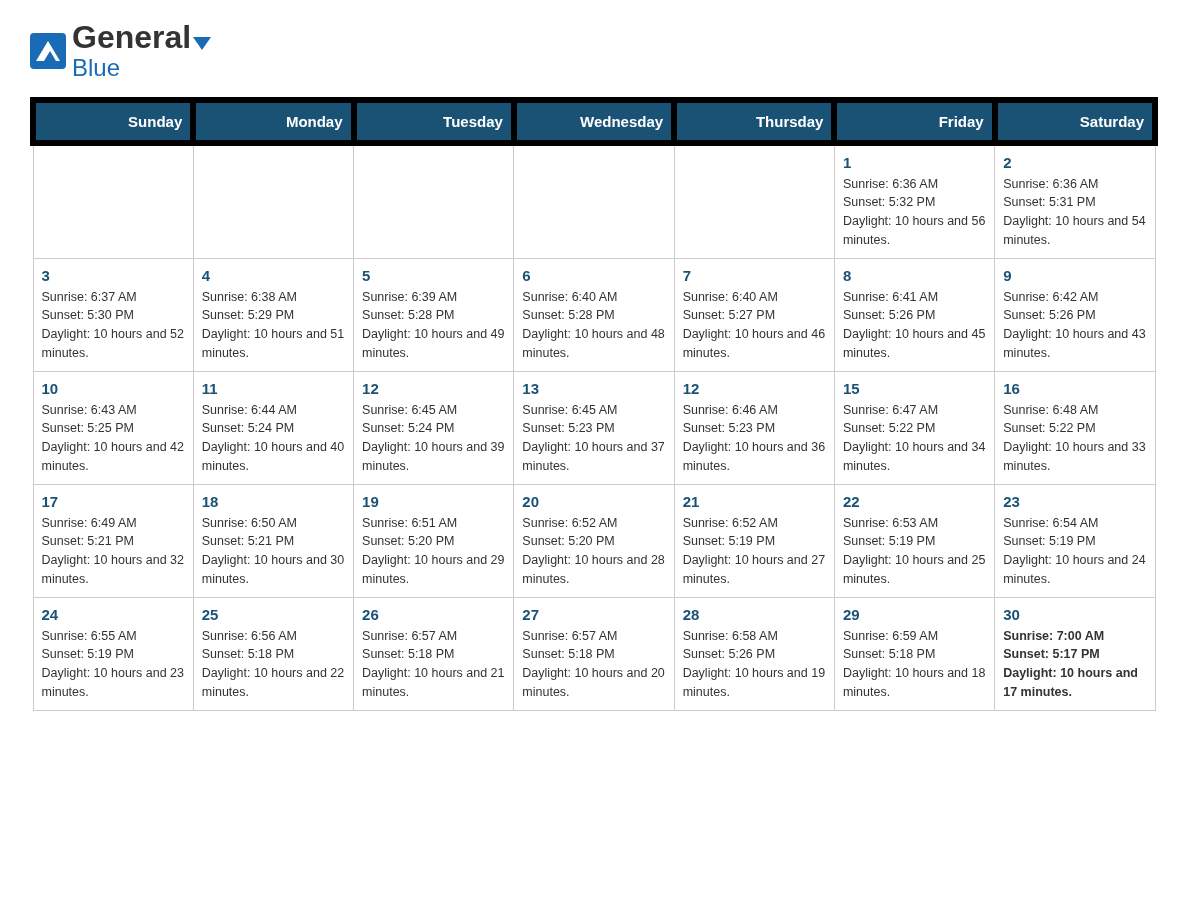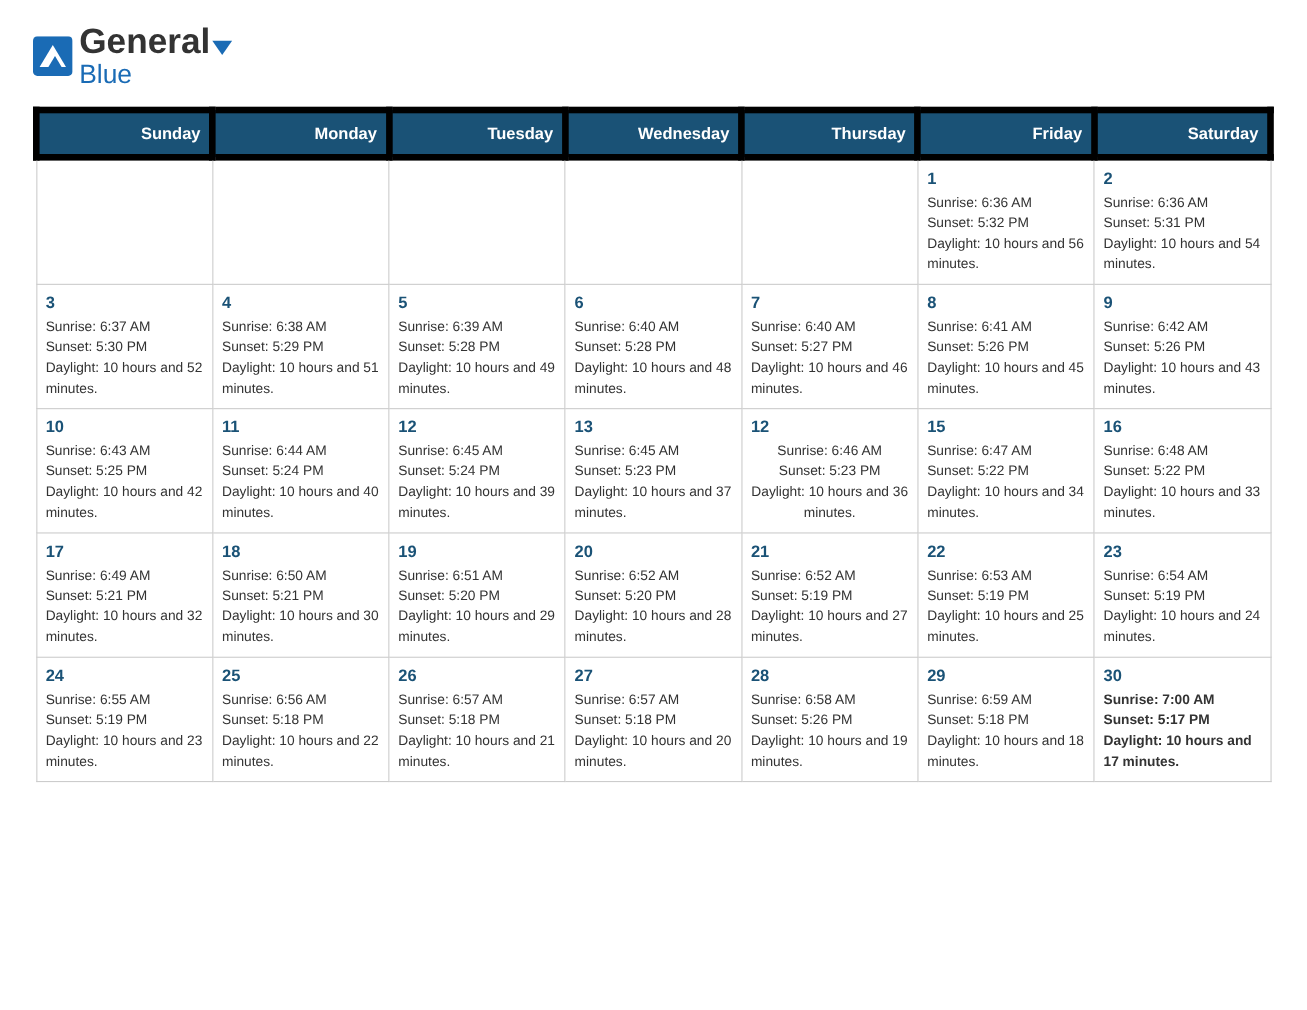--- a/index.html
+++ b/index.html
@@ -222,21 +222,21 @@
 Daylight: 10 hours and 39 minutes.</div>
         </td>
         <td>
           <span class="day-number">13</span>
           <div class="day-info" style="white-space: pre-line;">Sunrise: 6:45 AM
 Sunset: 5:23 PM
 Daylight: 10 hours and 37 minutes.</div>
         </td>
         <td>
           <span class="day-number">12</span>
-          <div class="day-info" style="white-space: pre-line; text-align: center;">Sunrise: 6:46 AM
+          <div class="day-info" style="white-space: pre-line;">Sunrise: 6:46 AM
 Sunset: 5:23 PM
 Daylight: 10 hours and 36 minutes.</div>
         </td>
         <td>
           <span class="day-number">15</span>
           <div class="day-info" style="white-space: pre-line;">Sunrise: 6:47 AM
 Sunset: 5:22 PM
 Daylight: 10 hours and 34 minutes.</div>
         </td>
         <td>

